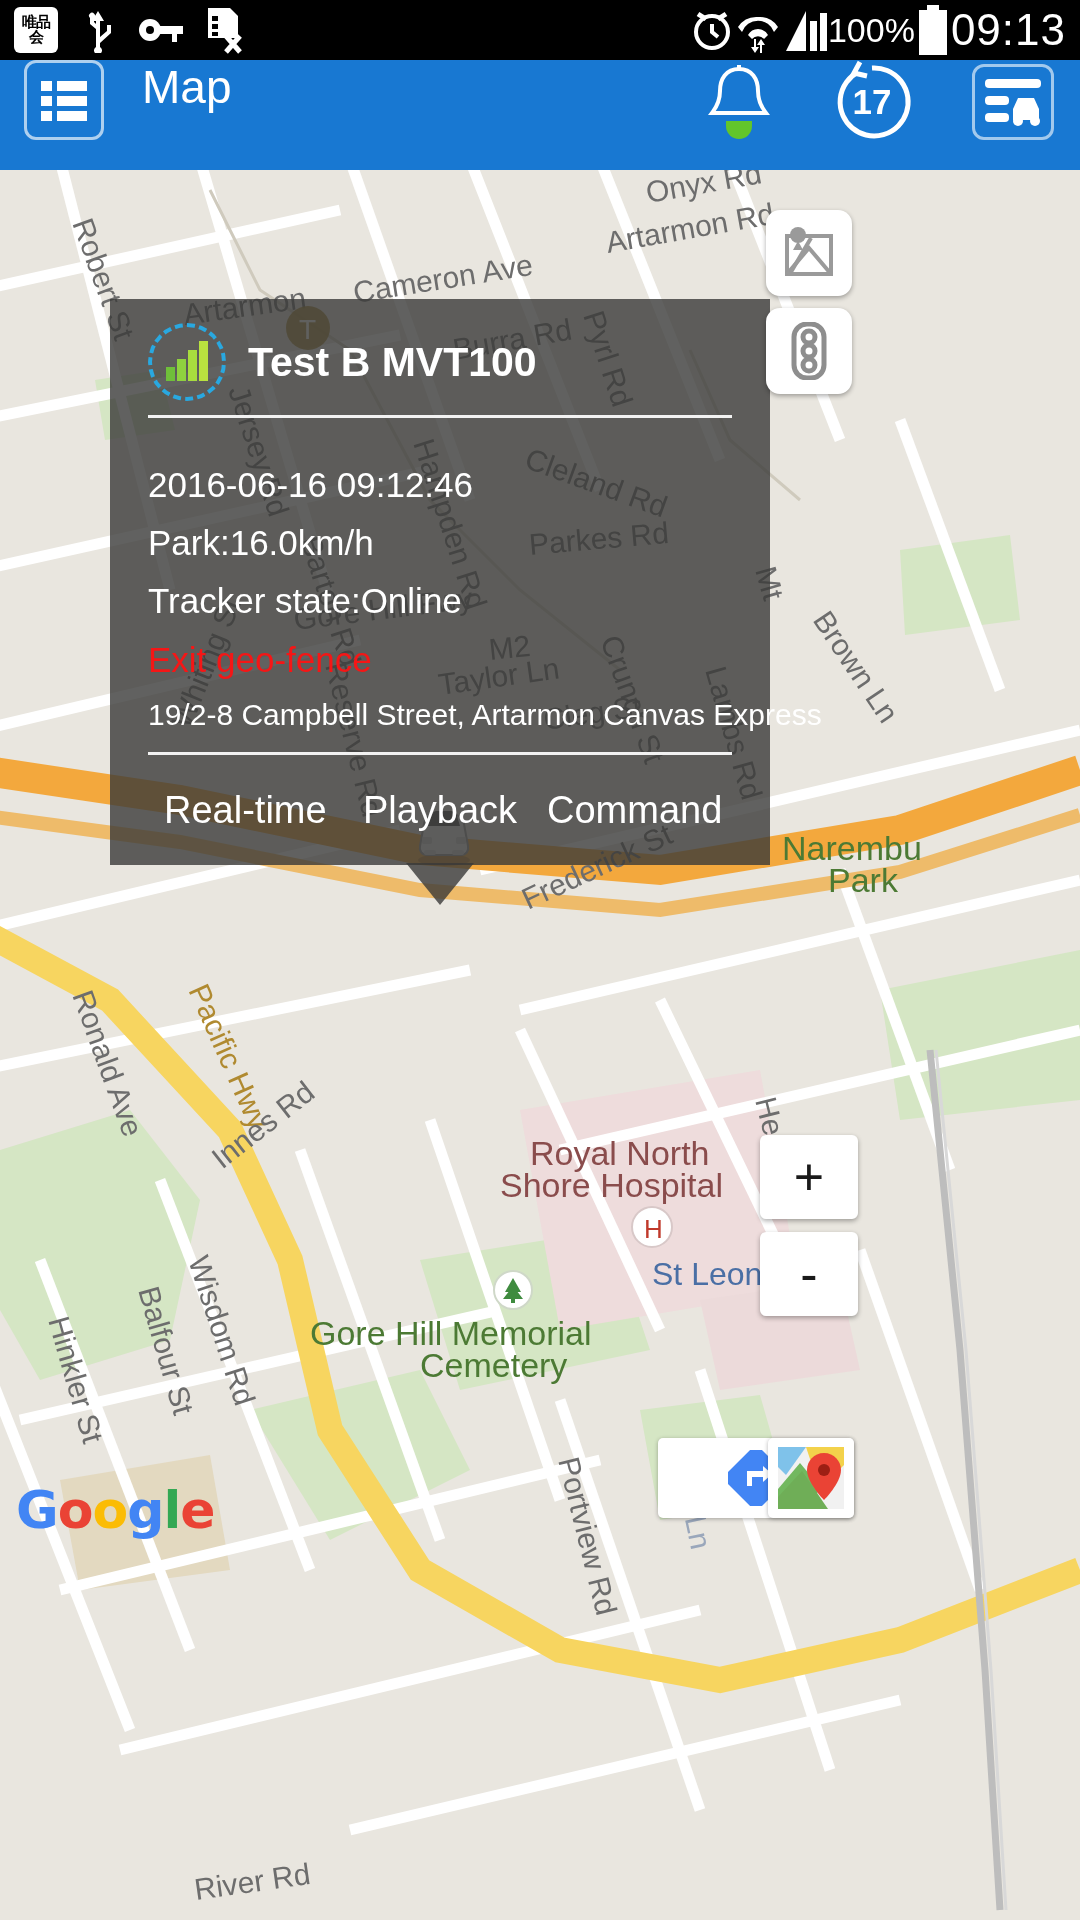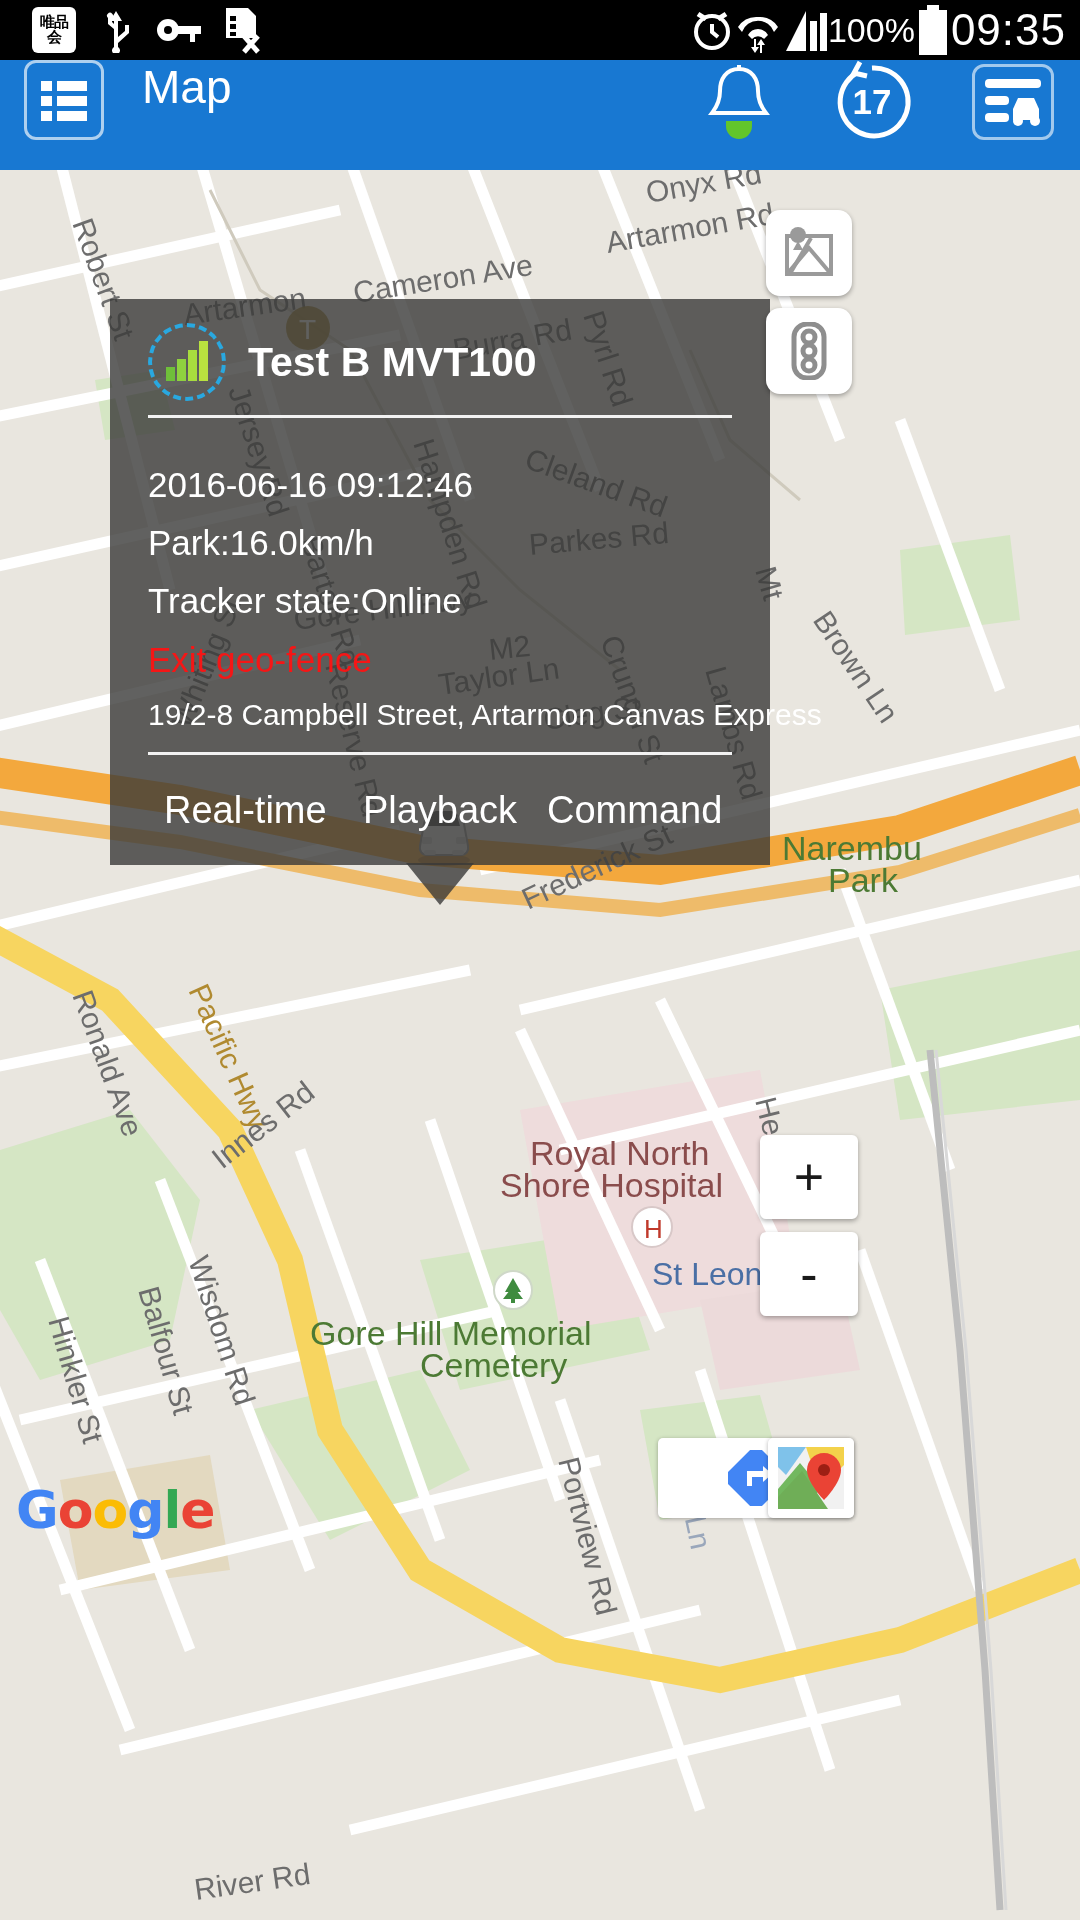--- a/index.html
+++ b/index.html
@@ -9,21 +9,21 @@
     background:#e9e6df;
     overflow:hidden;
     position:relative;
   }
 
   
   .statusbar{
     position:absolute; left:0; top:0; width:1080px; height:60px;
     background:#000; color:#fff; display:flex; align-items:center;
   }
-  .sb-left{ display:flex; align-items:center; gap:22px; padding-left:32px; }
+  .sb-left{ display:flex; align-items:center; gap:22px; padding-left:14px; }
   .sb-right{ margin-left:auto; display:flex; align-items:center; gap:0; padding-right:14px;}
   .vip-icon{
     width:44px;height:46px;background:#fff;border-radius:6px;color:#000;
     font-size:15px;line-height:15px;display:flex;align-items:center;justify-content:center;
     font-family:"DejaVu Sans",sans-serif;font-weight:bold;letter-spacing:-1px;
     padding:2px;text-align:center;
   }
   .sb-pct{ font-size:34px; font-weight:normal; letter-spacing:0px;}
   .sb-clock{ font-size:44px; letter-spacing:1px; font-weight:normal;}
 
@@ -153,21 +153,21 @@
     <svg width="46" height="46" viewBox="0 0 46 46">
       <path d="M4 44 L24 4 L24 44 Z" fill="#fff"></path>
       <rect x="28" y="14" width="7" height="30" fill="#fff"></rect>
       <rect x="38" y="6" width="7" height="38" fill="#fff"></rect>
     </svg>
     <div class="sb-pct">100%</div>
     <svg width="36" height="50" viewBox="0 0 36 50">
       <rect x="12" y="0" width="12" height="5" fill="#fff"></rect>
       <rect x="4" y="5" width="28" height="45" fill="#fff"></rect>
     </svg>
-    <div class="sb-clock">09:35</div>
+    <div class="sb-clock">09:13</div>
   </div>
 </div>
 
 <div class="appbar">
   <div class="menu-btn">
     <svg width="54" height="54" viewBox="0 0 54 54">
       <rect x="4" y="8" width="11" height="10" fill="#fff"></rect>
         <rect x="20" y="8" width="30" height="10" fill="#fff"></rect>
       <rect x="4" y="23" width="11" height="10" fill="#fff"></rect>
         <rect x="20" y="23" width="30" height="10" fill="#fff"></rect>

